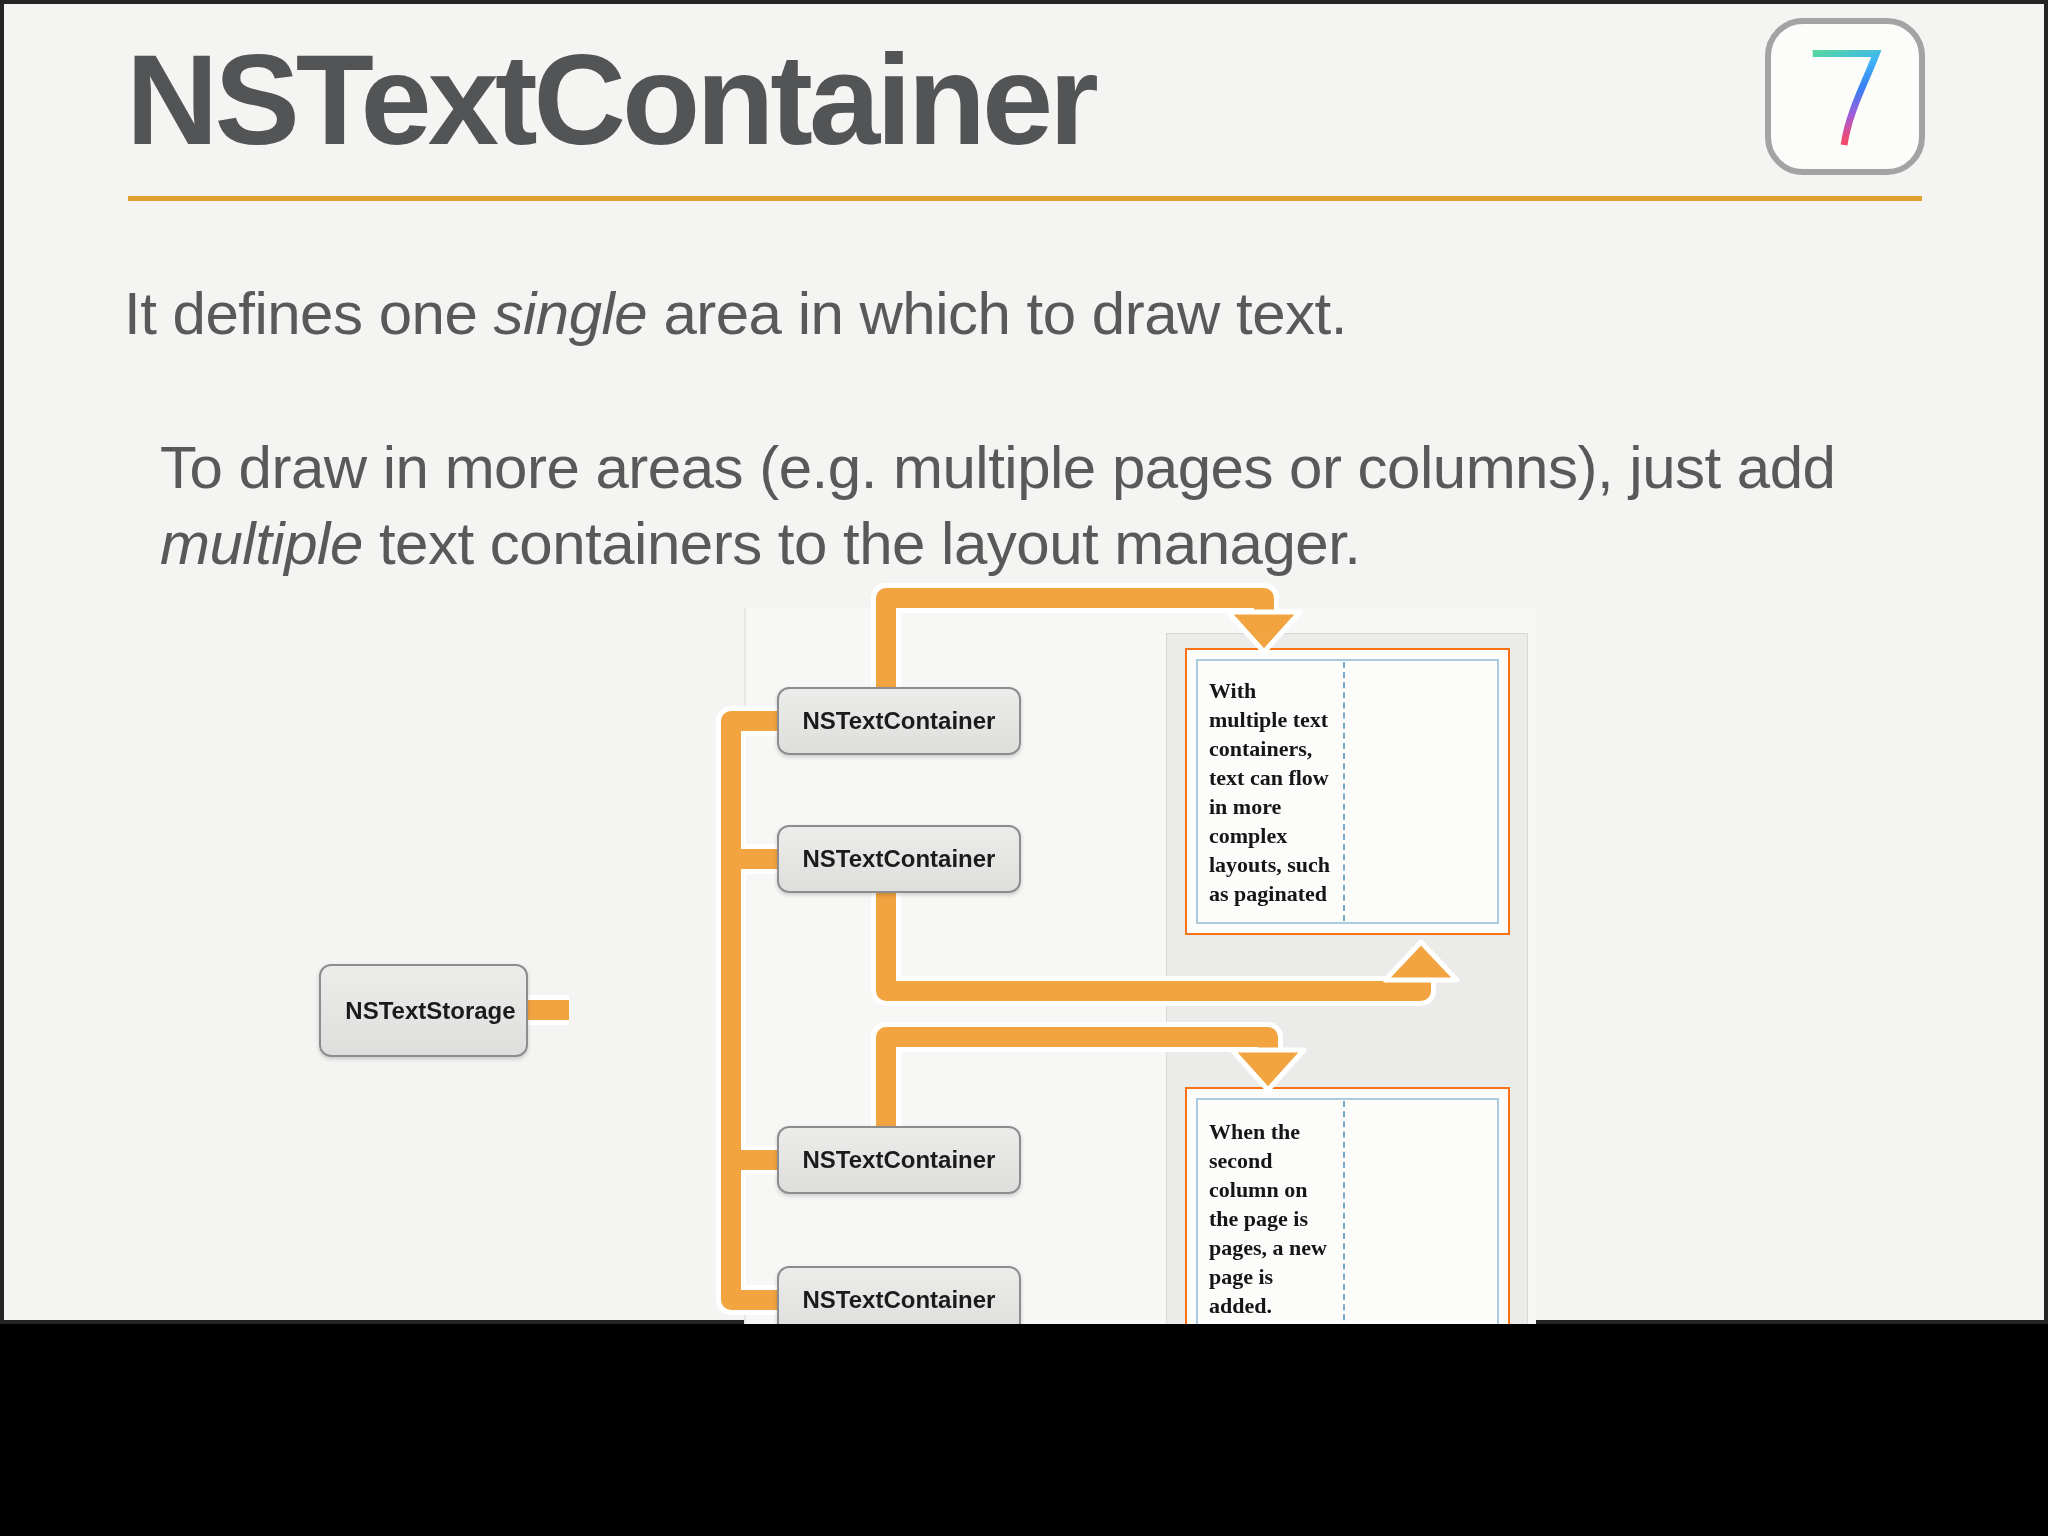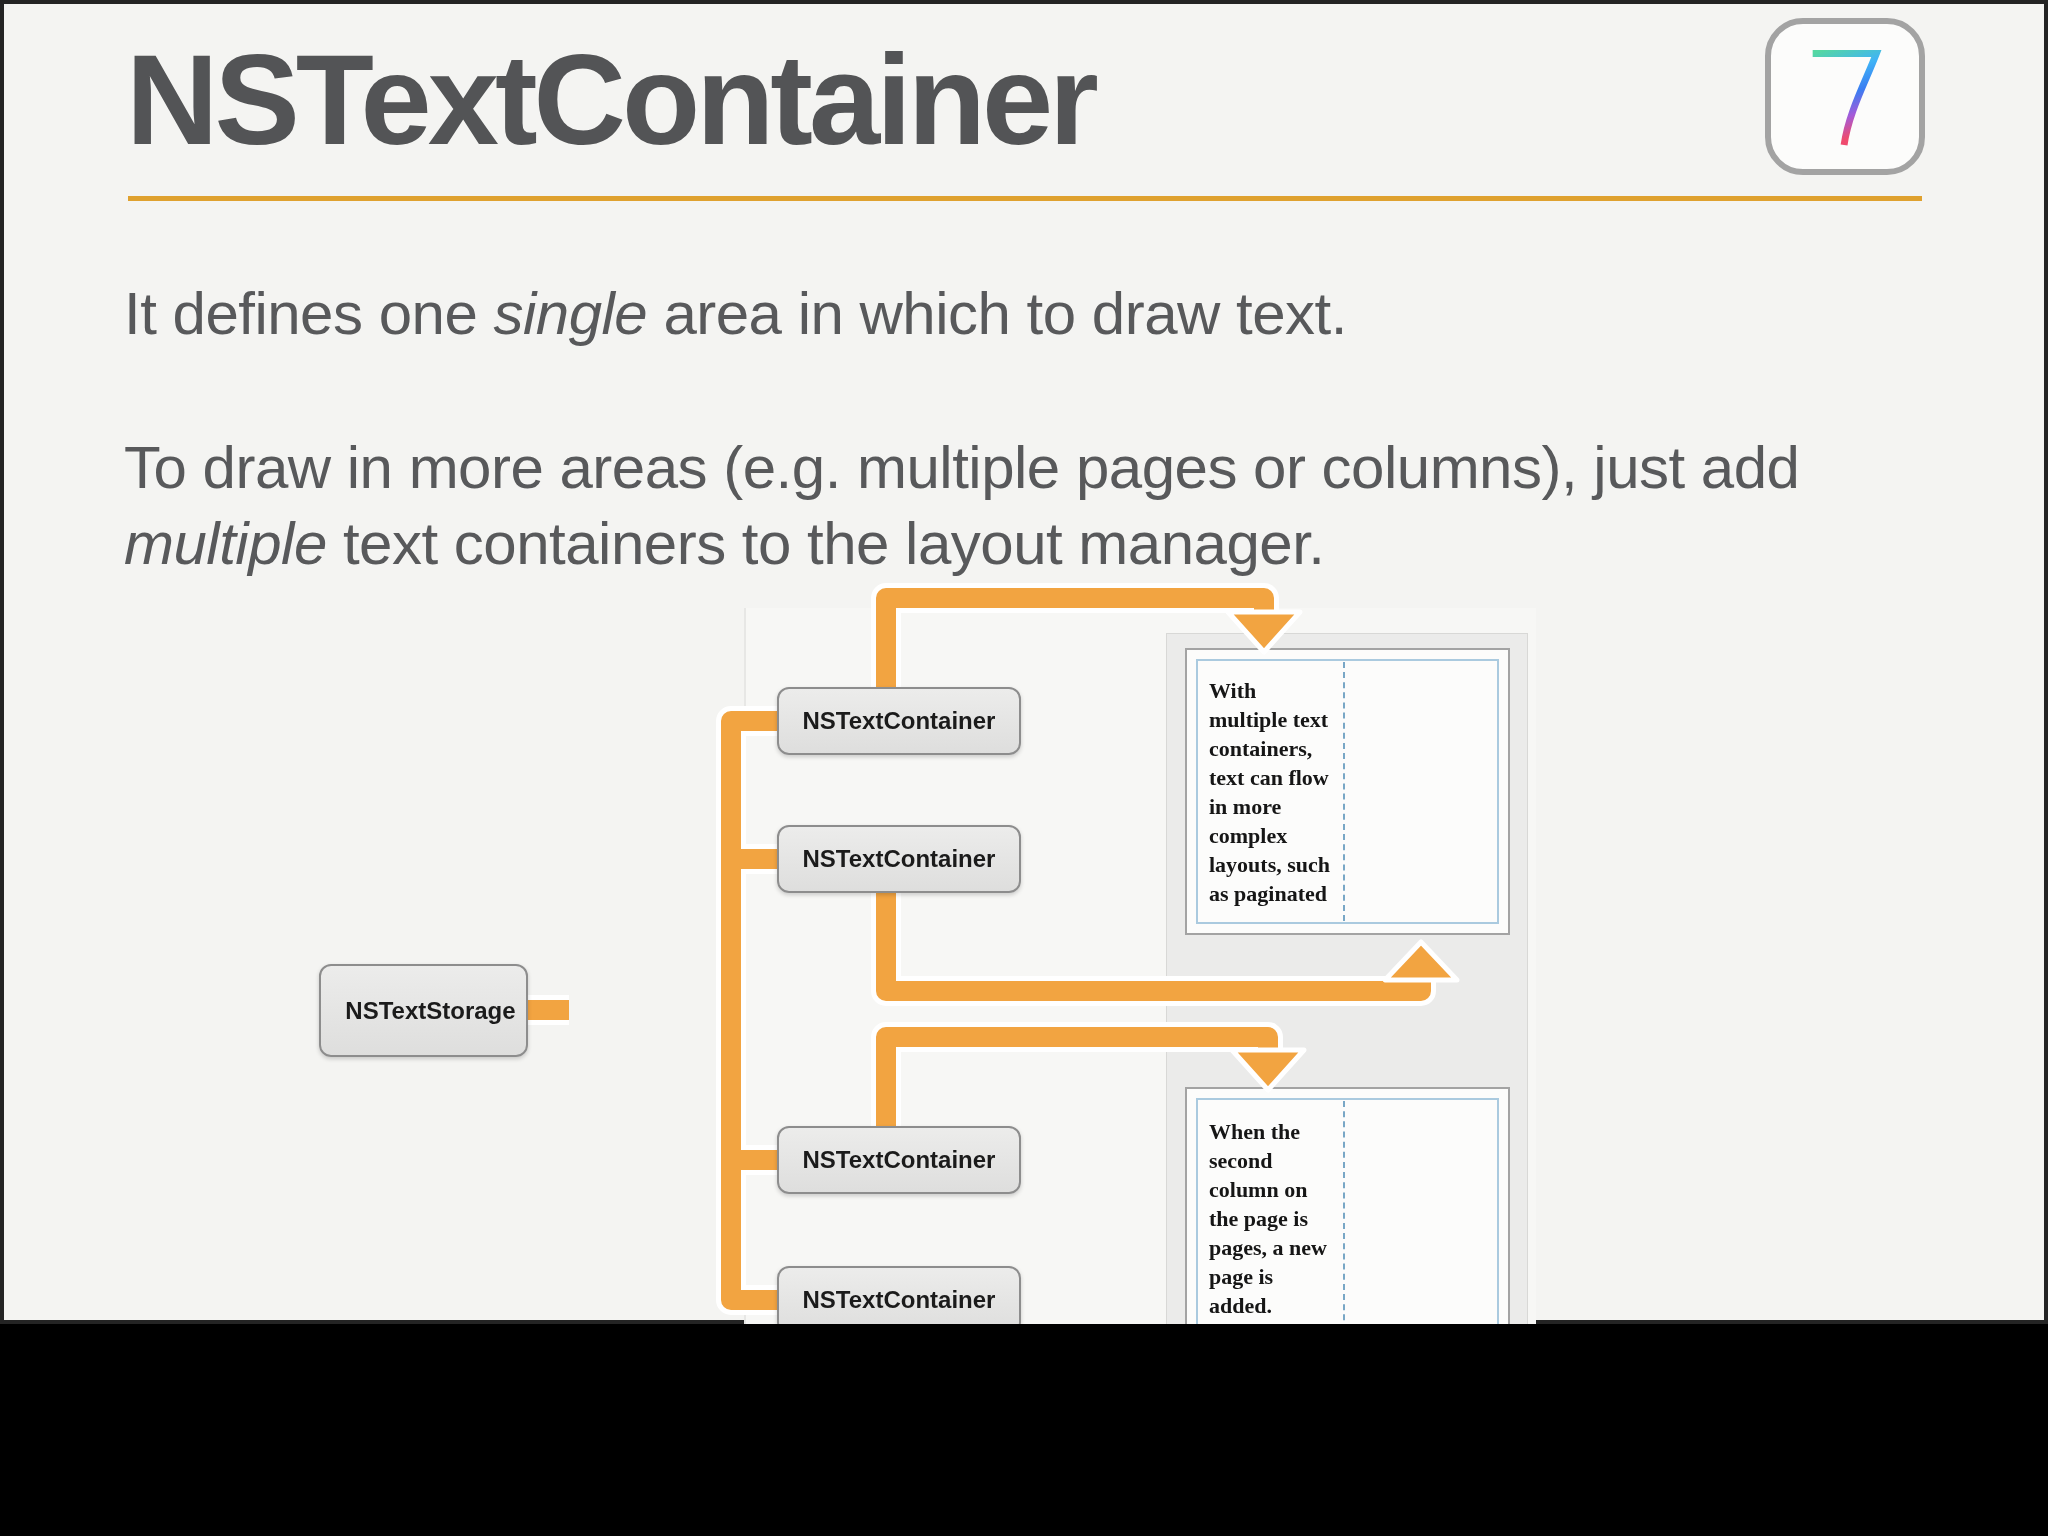--- a/index.html
+++ b/index.html
@@ -13,29 +13,29 @@
   .title{left:126px;top:30px;font-size:128px;font-weight:bold;color:#535456;
     letter-spacing:-4px;line-height:1.1;white-space:nowrap;}
   .title-rule{left:128px;top:196px;width:1794px;height:5px;background:#dfa12f;}
   
   .ios-badge{left:1765px;top:18px;width:160px;height:157px;background:#fcfcfb;
     border:6px solid #a3a3a3;border-radius:38px;box-sizing:border-box;}
   .ios-badge svg{position:absolute;left:0;top:0;width:148px;height:145px;}
   
   .body-p{left:124px;color:#58595b;font-size:60px;letter-spacing:-0.5px;line-height:76px;}
   .p1{top:276px;width:1600px;}
-  .p2{top:430px;width:1760px;}
+  .p2{top:430px;width:1760px;margin-left:36px;}
   
   .fig-bg{left:744px;top:608px;width:790px;height:810px;background:#f7f7f5;
     border-left:2px solid #e7e7e5;}
   
   .panel{left:1166px;top:633px;width:362px;height:767px;background:#ebebea;
     border:1px solid #d8d8d6;box-sizing:border-box;}
   
-  .page{width:325px;height:287px;background:#fcfcfb;border:2px solid #a3a3a3;box-sizing:border-box;}
+  .page{width:325px;height:287px;background:#fcfcfb;border:2px solid #f97316;box-sizing:border-box;}
   .page1{left:1185px;top:648px;}
   .page2{left:1185px;top:1087px;height:288px;}
   .page-inner{position:absolute;left:9px;top:9px;right:9px;bottom:9px;
     border:2px solid #aacadf;}
   .col-divider{position:absolute;left:156px;top:12px;bottom:12px;width:0;
     border-left:2px dashed #79a7c6;}
   .pcol{position:absolute;top:26px;font-family:"Liberation Serif",serif;
     font-weight:600;font-size:22px;line-height:29px;color:#161616;}
   .pcol1{left:22px;width:130px;}
   .pcol2{left:170px;width:146px;}

